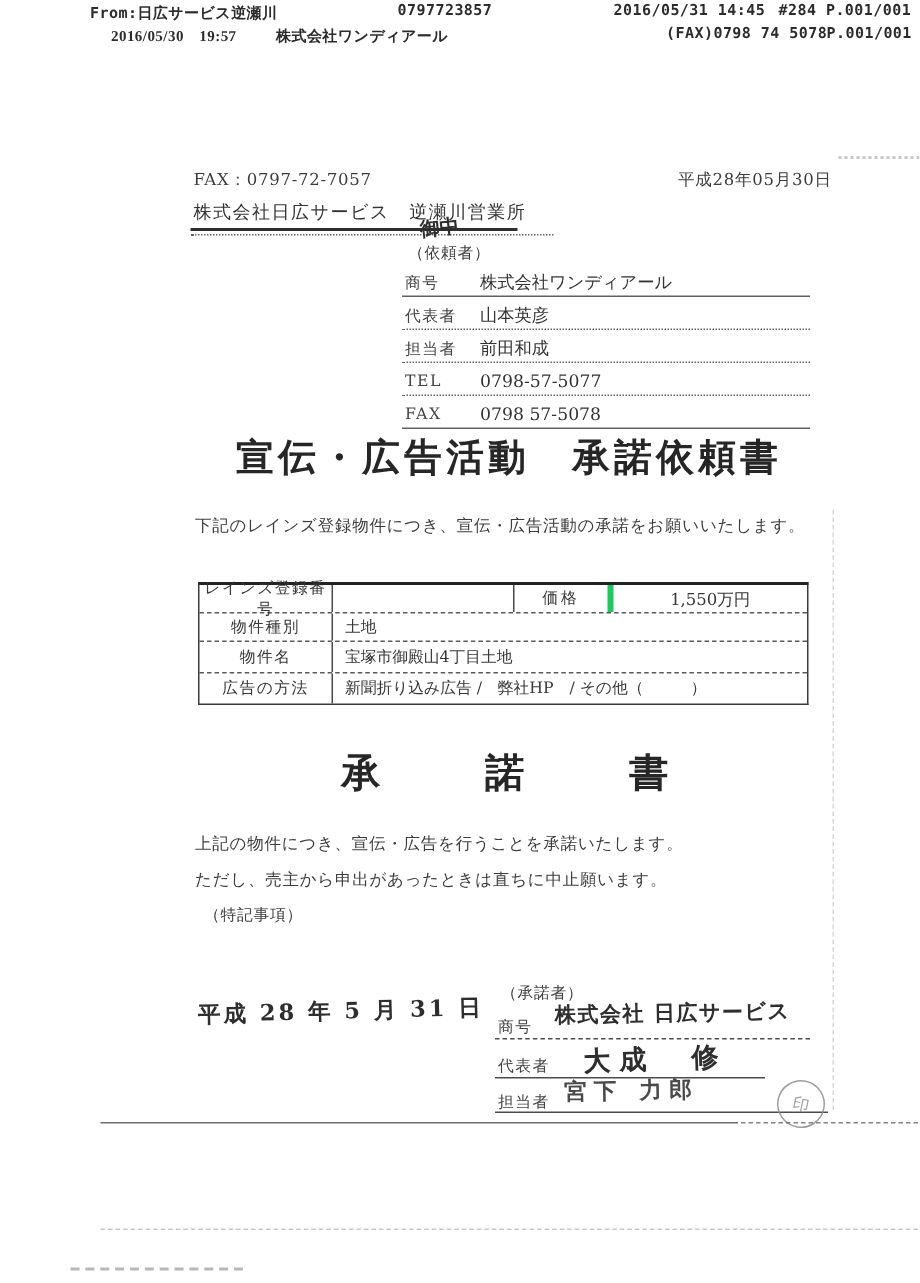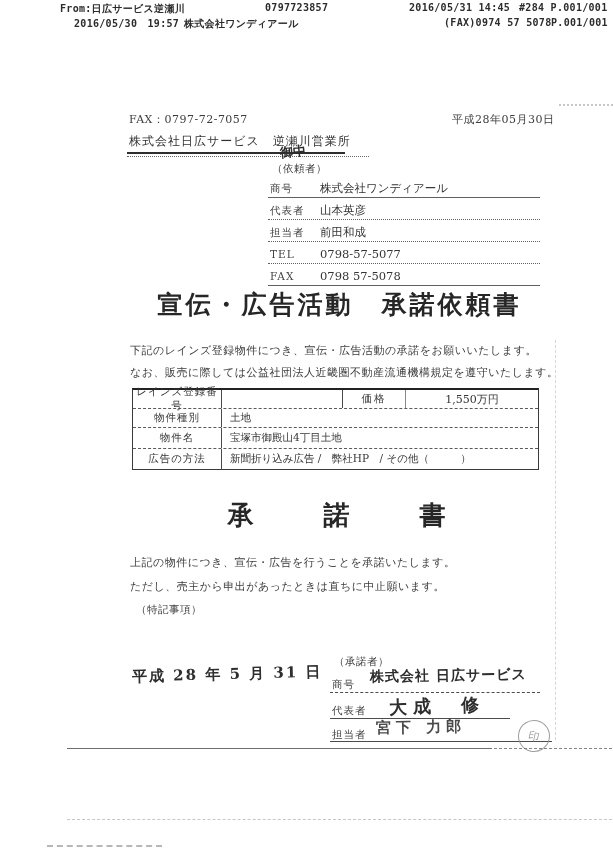--- a/index.html
+++ b/index.html
@@ -38,21 +38,21 @@
     position:absolute; left:100px; top:388px; width:405px;
     border:1.5px solid #3a3a3a; border-top:2.5px solid #222;
     font-size:10.5px; color:#363636;
   }
   .trow { display:flex; align-items:stretch; border-top:1px dashed #5a5a5a; }
   .trow:first-child { border-top:none; }
   .tcell { display:flex; align-items:center; }
   .tlabel { width:88px; justify-content:center; border-right:1px solid #4a4a4a; letter-spacing:1px; text-align:center; }
   .tval   { flex:1; padding-left:8px; }
   .r1v    { width:120px; border-right:1px solid #4a4a4a; }
-  .r1pl   { width:62px; justify-content:center; border-right:1px solid #22c55e; letter-spacing:2px; }
+  .r1pl   { width:62px; justify-content:center; border-right:4px solid #22c55e; letter-spacing:2px; }
   .r1pv   { flex:1; justify-content:center; font-size:11px; }
   .h18 { height:18px; } .h20 { height:20px; }
 
   
   .hw {
     font-family:"DejaVu Serif","Liberation Serif",serif;
     font-weight:700; color:#2e2e2e;
   }
 
   
@@ -69,23 +69,23 @@
 </head>
 <body>
 
 <div id="page">
 
   <div class="fax-hdr" style="left:28px; top:2px;">From:日広サービス逆瀬川</div>
   <div class="fax-hdr" style="left:233px; top:2px;">0797723857</div>
   <div class="fax-hdr" style="left:377px; top:2px;">2016/05/31 14:45</div>
   <div class="fax-hdr" style="left:487px; top:2px;">#284 P.001/001</div>
 
-  <div class="fax-hdr" style="left:42px;  top:17px;">2016/05/30　19:57</div>
+  <div class="fax-hdr" style="left:42px;  top:17px;font-family:Liberation Serif, serif;">2016/05/30　19:57</div>
   <div class="fax-hdr" style="left:152px; top:17px;">株式会社ワンディアール</div>
-  <div class="fax-hdr" style="left:412px; top:17px;">(FAX)0974 57 5078</div>
+  <div class="fax-hdr" style="left:412px; top:17px;">(FAX)0798 74 5078</div>
   <div class="fax-hdr" style="left:519px; top:17px;text-align:right;">P.001/001</div>
 
   <div class="rule" style="left:527px; top:104px; width:82px; border-top:2px dotted #999; opacity:.55;"></div>
 
   <div class="abs doc" style="left:97px;  top:112px;">FAX：0797-72-7057</div>
   <div class="abs doc" style="left:420px; top:112px;">平成28年05月30日</div>
 
   <div class="abs" style="left:97px; top:133px; font-size:12px; letter-spacing:1px; color:#333;">株式会社日広サービス　逆瀬川営業所</div>
   <div class="rule" style="left:95px; top:152px; width:218px; border-top:2px solid #2e2e2e;"></div>
   <div class="rule" style="left:95px; top:156px; width:242px; border-top:1px dotted #666;"></div>
@@ -109,21 +109,20 @@
   <div class="f-value" style="top:247px;">0798-57-5077</div>
   <div class="f-line" style="top:263px;"></div>
 
   <div class="f-label" style="top:270px;">FAX</div>
   <div class="f-value" style="top:269px;">0798 57-5078</div>
   <div class="f-line" style="top:285px; border-top-style:solid;"></div>
 
   <div class="title-main" style="top:288px;">宣伝・広告活動　承諾依頼書</div>
 
   <div class="abs doc" style="left:98px; top:343px;">下記のレインズ登録物件につき、宣伝・広告活動の承諾をお願いいたします。</div>
-  <div class="abs doc" style="left:98px; top:365px;">なお、販売に際しては公益社団法人近畿圏不動産流通機構規定を遵守いたします。</div>
 
   <div id="prop-table">
     <div class="trow h18">
       <div class="tcell tlabel">レインズ登録番号</div>
       <div class="tcell r1v"></div>
       <div class="tcell r1pl">価格</div>
       <div class="tcell r1pv">1,550万円</div>
     </div>
     <div class="trow h18">
       <div class="tcell tlabel">物件種別</div>

